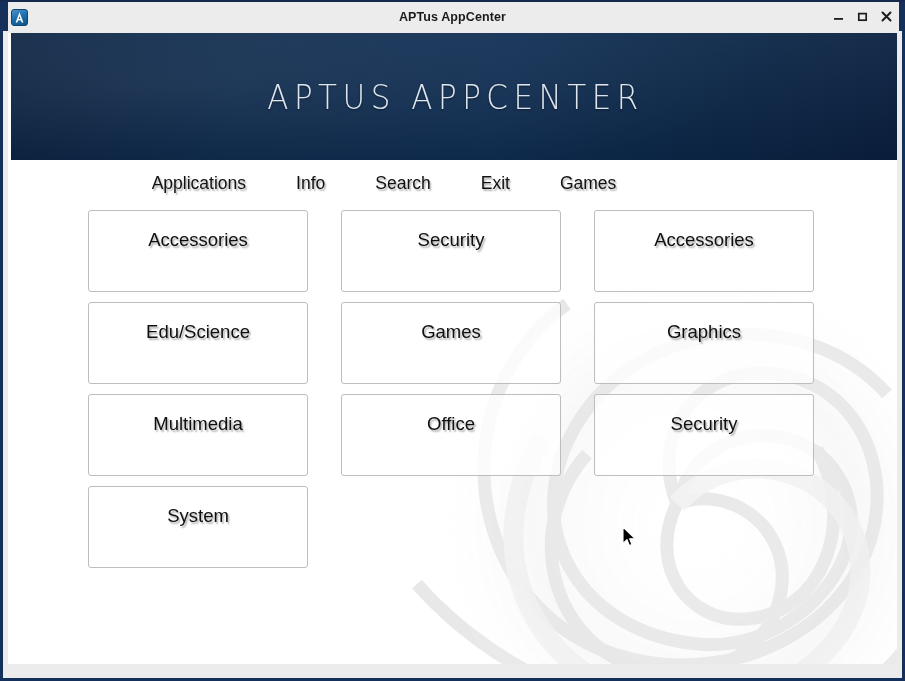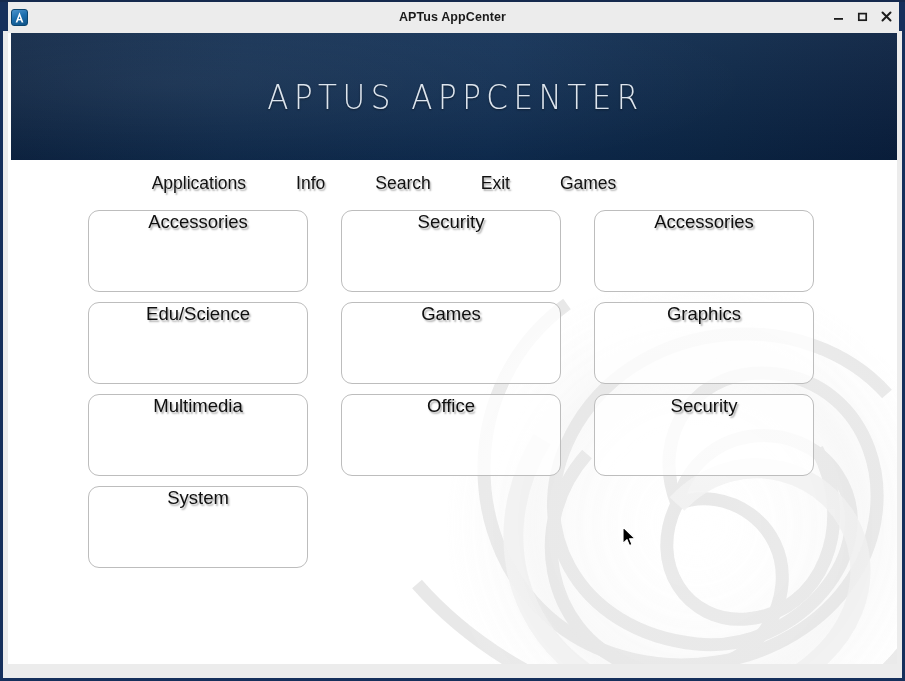--- a/index.html
+++ b/index.html
@@ -200,25 +200,26 @@
     z-index: 3;
     display: grid;
     grid-template-columns: repeat(3, 220px);
     column-gap: 33px;
     row-gap: 10px;
   }
   .cat-btn {
     height: 82px;
     background: rgba(255,255,255,0.78);
     border: 1px solid #bdbdbd;
-    border-radius: 11px;
+    border-radius: 3px;
     box-sizing: border-box;
     display: flex;
     align-items: flex-start;
     justify-content: center;
+    padding-top: 18px;
     cursor: default;
   }
   .cat-label {
     font-size: 18.5px;
     color: #0f0f0f;
     text-shadow: 1.6px 1.6px 1.8px rgba(0,0,0,0.32);
     white-space: nowrap;
   }
   .cat-btn.empty {
     border: none;

